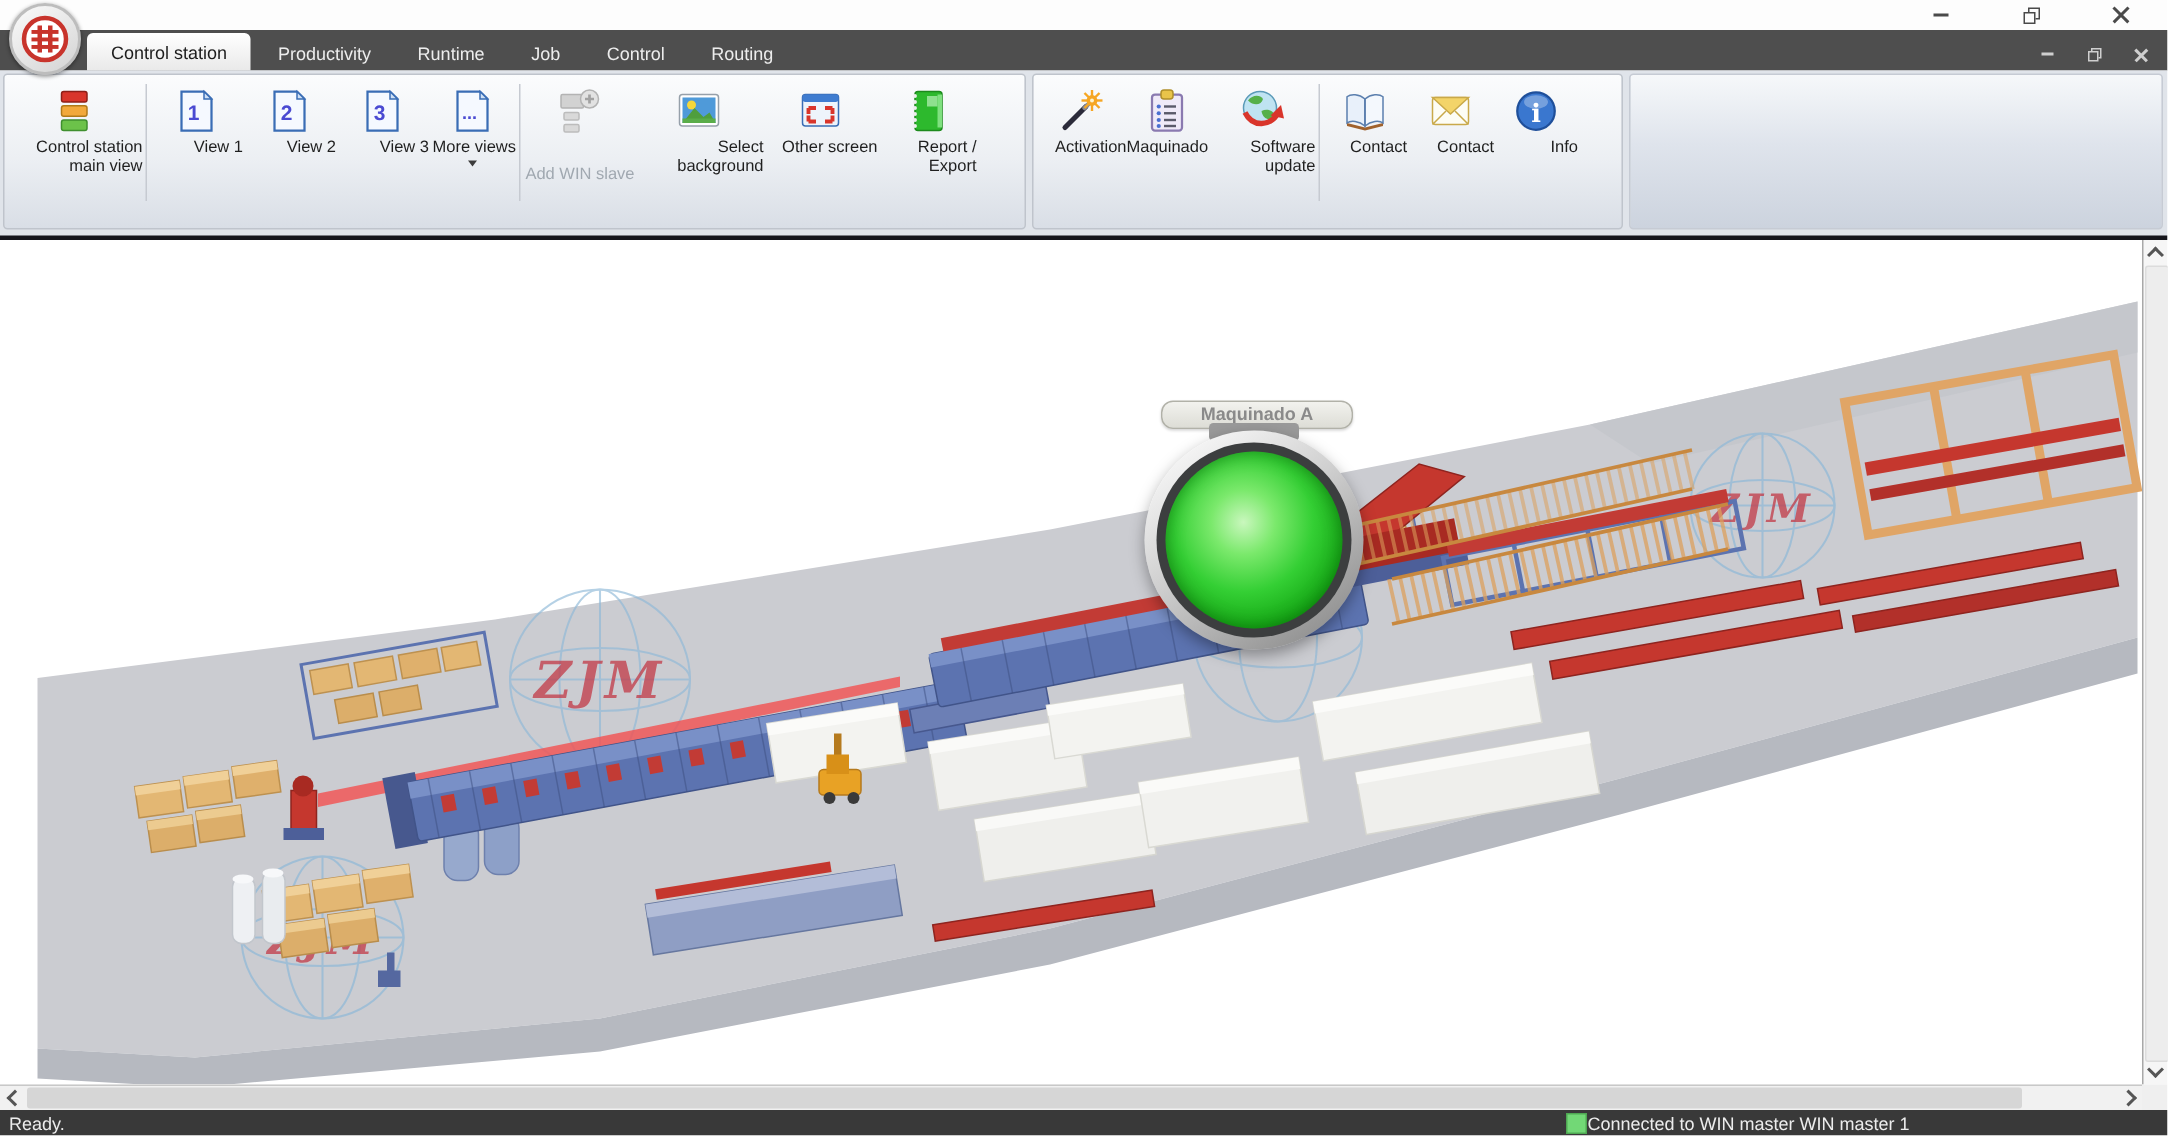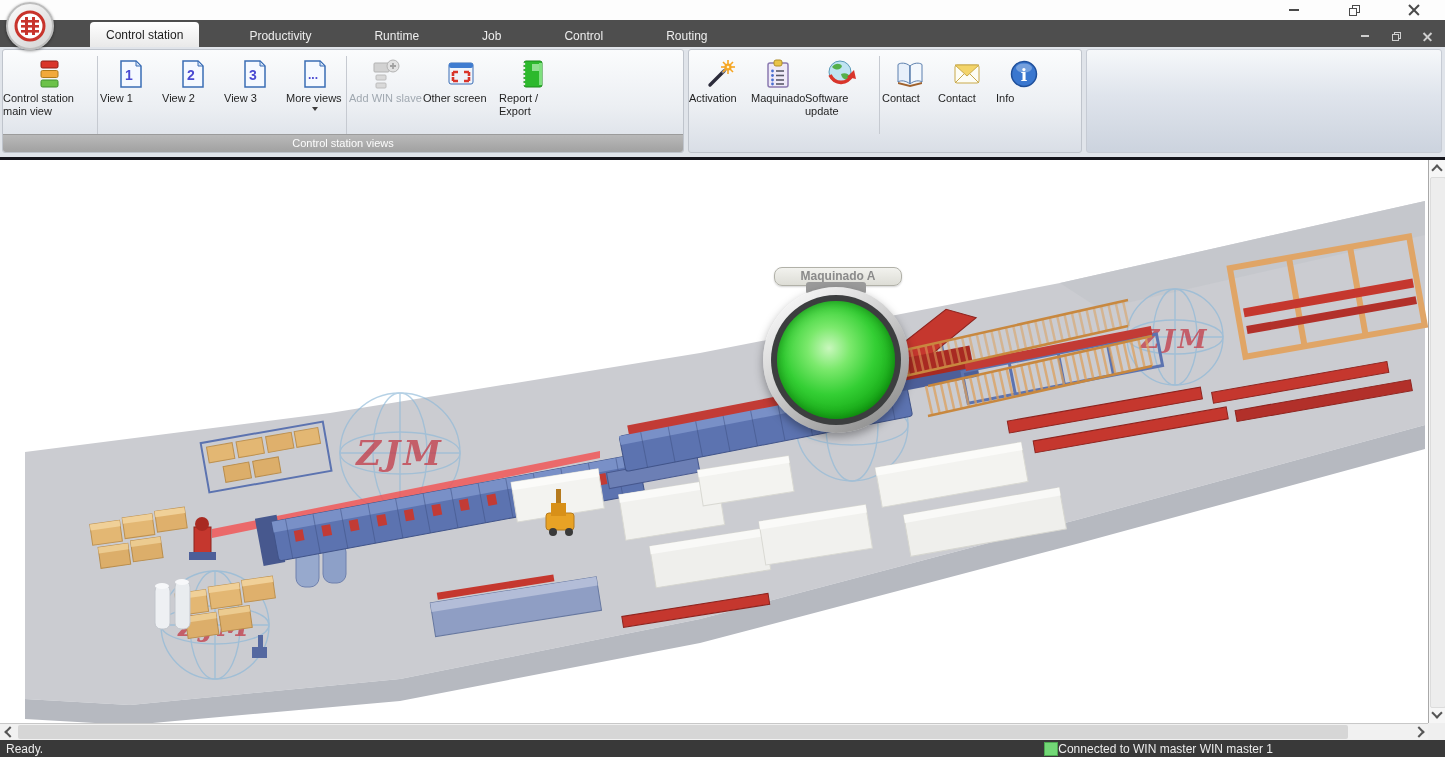--- a/index.html
+++ b/index.html
@@ -14,21 +14,21 @@
   .ic-restore{position:relative;display:inline-block;width:11px;height:11px;}
   .ic-restore::after{content:"";position:absolute;right:0;top:0;width:6px;height:6px;border:1.5px solid #4a4a4a;}
   .ic-restore::before{content:"";position:absolute;left:0;bottom:0;width:6px;height:6px;border:1.5px solid #4a4a4a;background:#fdfdfd;z-index:1;}
   .ic-close{position:relative;width:12px;height:12px;display:inline-block;}
   .ic-close::before,.ic-close::after{content:"";position:absolute;left:-1px;top:5px;width:14px;height:1.8px;background:#4a4a4a;}
   .ic-close::before{transform:rotate(45deg);} .ic-close::after{transform:rotate(-45deg);}
 
   
   .tabbar{position:absolute;left:0;top:20px;width:1445px;height:27px;background:#4e4e4e;}
   .tabs{position:absolute;left:58px;bottom:0;display:flex;align-items:flex-end;}
-  .tab{padding:5px 13px 4px;font-size:12px;color:#ededed;margin-right:5px;cursor:default;white-space:nowrap;margin-left:32px;}
+  .tab{padding:5px 13px 4px;font-size:12px;color:#ededed;margin-right:5px;cursor:default;white-space:nowrap;}
   .tab.active{background:linear-gradient(#ffffff,#e9e9e9);color:#1d1d1d;border-radius:4px 4px 0 0;padding:6px 16px 5px;}
   .logo-btn{position:absolute;left:6px;top:-18px;width:44px;height:44px;border-radius:50%;
     background:linear-gradient(145deg,#fbfbfb,#d3d3d3);border:2px solid #bdbdbd;
     box-shadow:0 1px 3px rgba(0,0,0,.45);display:flex;align-items:center;justify-content:center;z-index:5;}
   .mdi{position:absolute;right:10px;bottom:5px;display:flex;gap:15px;align-items:center;}
   .mdi .wbtn{width:16px;height:12px;}
   .mdi .ic-min{width:8px;height:2px;background:#cfcfcf;}
   .mdi .ic-restore{width:9px;height:9px;}
   .mdi .ic-restore::before{border-color:#cfcfcf;background:#4e4e4e;width:5px;height:5px;}
   .mdi .ic-restore::after{border-color:#cfcfcf;width:5px;height:5px;}
@@ -40,21 +40,21 @@
   .rgroup{position:absolute;top:2px;height:104px;border:1px solid #bfc4cc;border-radius:3px;
     background:linear-gradient(180deg,#fbfcfd 0%,#eceff3 55%,#d9dee6 100%);box-sizing:border-box;}
   .rgroup .btnrow{display:flex;align-items:flex-start;height:85px;padding-top:2px;}
   .rgroup-label{position:absolute;left:0;right:0;bottom:0;height:17px;border-top:1px solid #9c9c9c;
     background:linear-gradient(#b9b9b9,#a1a1a1);border-radius:0 0 3px 3px;color:#fcfcfc;font-size:11px;
     text-align:center;line-height:16px;}
   .rfiller{position:absolute;top:2px;left:1086px;right:3px;height:104px;border-radius:3px;
     background:linear-gradient(180deg,#f6f8fa 0%,#dfe4ec 45%,#ccd3de 100%);border:1px solid #c6cbd4;box-sizing:border-box;}
   .rbtn{display:flex;flex-direction:column;align-items:center;padding-top:4px;cursor:default;}
   .ricon{height:36px;display:flex;align-items:center;justify-content:center;}
-  .rlabel{font-size:11px;line-height:12.5px;color:#1f1f1f;text-align:left;width:100%;}
+  .rlabel{font-size:11px;line-height:12.5px;color:#1f1f1f;text-align:right;width:100%;}
   .rbtn.disabled .rlabel{color:#a0a8b0;}
   .vsep{width:1px;background:#c6cad1;height:78px;margin:4px 2px 0;}
   .drop-arrow{width:0;height:0;border-left:3.5px solid transparent;border-right:3.5px solid transparent;border-top:4px solid #3c3c3c;margin-top:2px;}
   .pagedigit{fill:#4a4ad2;font-weight:bold;font-size:14px;font-family:"Liberation Sans",sans-serif;text-anchor:middle;}
   .pagedots{fill:#4a4ad2;font-weight:bold;font-size:12px;font-family:"Liberation Sans",sans-serif;text-anchor:middle;}
   .infoglyph{fill:#ffffff;font-weight:bold;font-size:17px;font-family:"DejaVu Serif",serif;text-anchor:middle;}
 
   
   .viewport{position:absolute;left:0;top:160px;width:1428px;height:563px;background:#ffffff;overflow:hidden;}
   .scene{position:absolute;left:0;top:-3px;}
@@ -194,31 +194,43 @@
             <svg width="32" height="32" viewBox="0 0 32 32">
               <path d="M6 3 h15 l5 5 v21 H6 z" fill="#f5f9ff" stroke="#3a6db5" stroke-width="1.5"></path>
               <path d="M21 3 l5 5 h-5 z" fill="#cfe0f5" stroke="#3a6db5"></path>
               <text x="14" y="21" class="pagedots">...</text>
             </svg>
           </span>
           <span class="rlabel">More views</span>
           <span class="drop-arrow"></span>
         </div>
         <div class="vsep"></div>
-        <div class="rbtn disabled" style="width:74px;">
+        <div class="rbtn disabled" style="width:74px;gap:18px;">
           <span class="ricon">
             <svg width="32" height="32" viewBox="0 0 32 32">
               <rect x="4" y="5" width="15" height="9" rx="1" fill="#d2d2d2" stroke="#b3b3b3"></rect>
               <rect x="6" y="17" width="10" height="5" rx="1" fill="#d9d9d9" stroke="#bcbcbc"></rect>
               <rect x="6" y="25" width="10" height="5" rx="1" fill="#d9d9d9" stroke="#bcbcbc"></rect>
               <circle cx="23" cy="8" r="6" fill="#e2e2e2" stroke="#b3b3b3"></circle>
               <path d="M23 5 v6 M20 8 h6" stroke="#a2a2a2" stroke-width="1.8"></path>
             </svg>
           </span>
           <span class="rlabel">Add WIN slave</span>
+        </div>
+        <div class="rbtn" style="width:86px;">
+          <span class="ricon">
+            <svg width="32" height="32" viewBox="0 0 32 32">
+              <rect x="3" y="5" width="26" height="21" rx="2" fill="#ffffff" stroke="#96A0AA"></rect>
+              <rect x="5" y="7" width="22" height="17" fill="#4f9ad9"></rect>
+              <circle cx="11" cy="12" r="3" fill="#f5d73b"></circle>
+              <polygon points="5,24 13,14 19,20 23,17 27,24" fill="#4f9e3d"></polygon>
+              <rect x="5" y="21" width="22" height="3" fill="#5aad49"></rect>
+            </svg>
+          </span>
+          <span class="rlabel">Select background</span>
         </div>
         <div class="rbtn" style="width:76px;">
           <span class="ricon">
             <svg width="32" height="32" viewBox="0 0 32 32">
               <rect x="4" y="5" width="24" height="21" rx="2" fill="#eef4fb" stroke="#3a6db5"></rect>
               <rect x="4" y="5" width="24" height="5" rx="2" fill="#3f7cd0"></rect>
               <path d="M8 14 h5 M8 14 v4" stroke="#d9352b" stroke-width="2.6" fill="none"></path>
               <path d="M24 14 h-5 M24 14 v4" stroke="#d9352b" stroke-width="2.6" fill="none"></path>
               <path d="M8 23 h5 M8 23 v-4" stroke="#d9352b" stroke-width="2.6" fill="none"></path>
               <path d="M24 23 h-5 M24 23 v-4" stroke="#d9352b" stroke-width="2.6" fill="none"></path>
@@ -238,21 +250,20 @@
                   <circle cx="8" cy="14" r="1.3"></circle>
                 <circle cx="8" cy="18" r="1.3"></circle>
                   <circle cx="8" cy="22" r="1.3"></circle>
                   <circle cx="8" cy="26" r="1.3"></circle>
               </g>
             </svg>
           </span>
           <span class="rlabel">Report / Export</span>
         </div>
       </div>
-      <div class="rgroup-label">Control station views</div>
     </div>
 
     <div class="rgroup" style="left:688px;width:394px;">
       <div class="btnrow">
         <div class="rbtn" style="width:62px;">
           <span class="ricon">
             <svg width="32" height="32" viewBox="0 0 32 32">
               <line x1="6" y1="27" x2="20" y2="13" stroke="#2b2b3a" stroke-width="3.4" stroke-linecap="round"></line>
               <line x1="19" y1="14" x2="23" y2="10" stroke="#8a8a96" stroke-width="3" stroke-linecap="round"></line>
               <g stroke="#f6a623" stroke-width="1.6">

